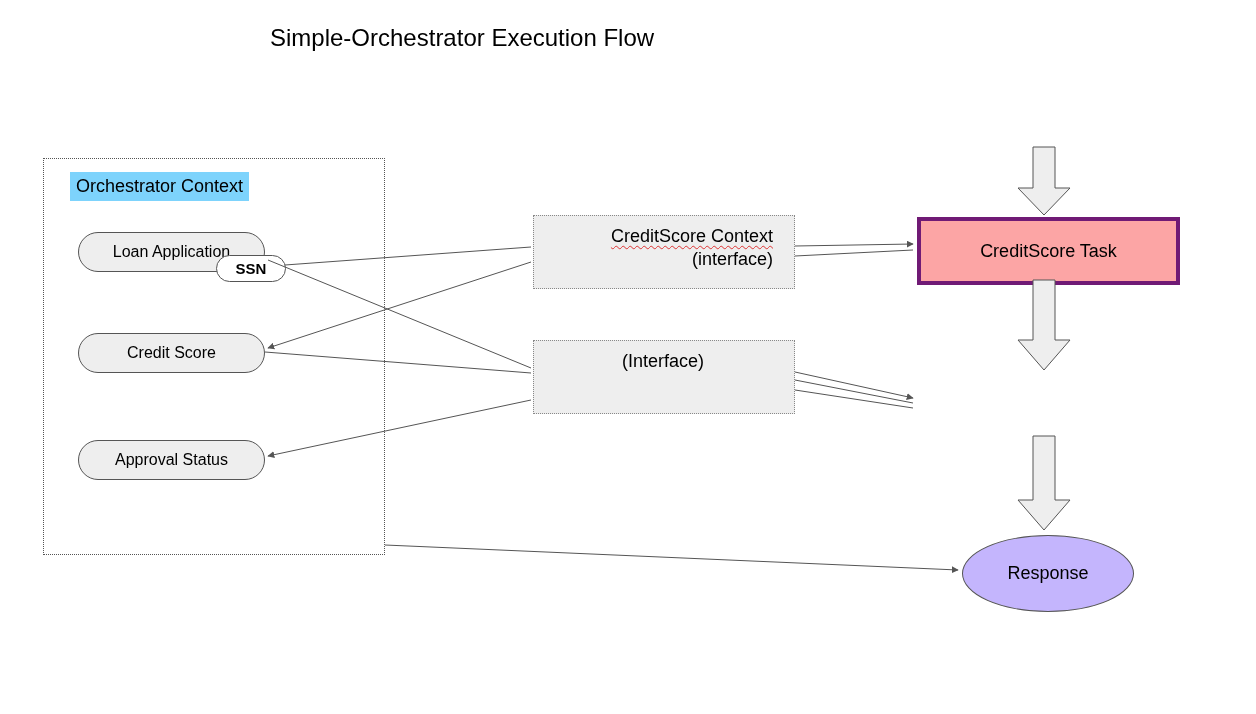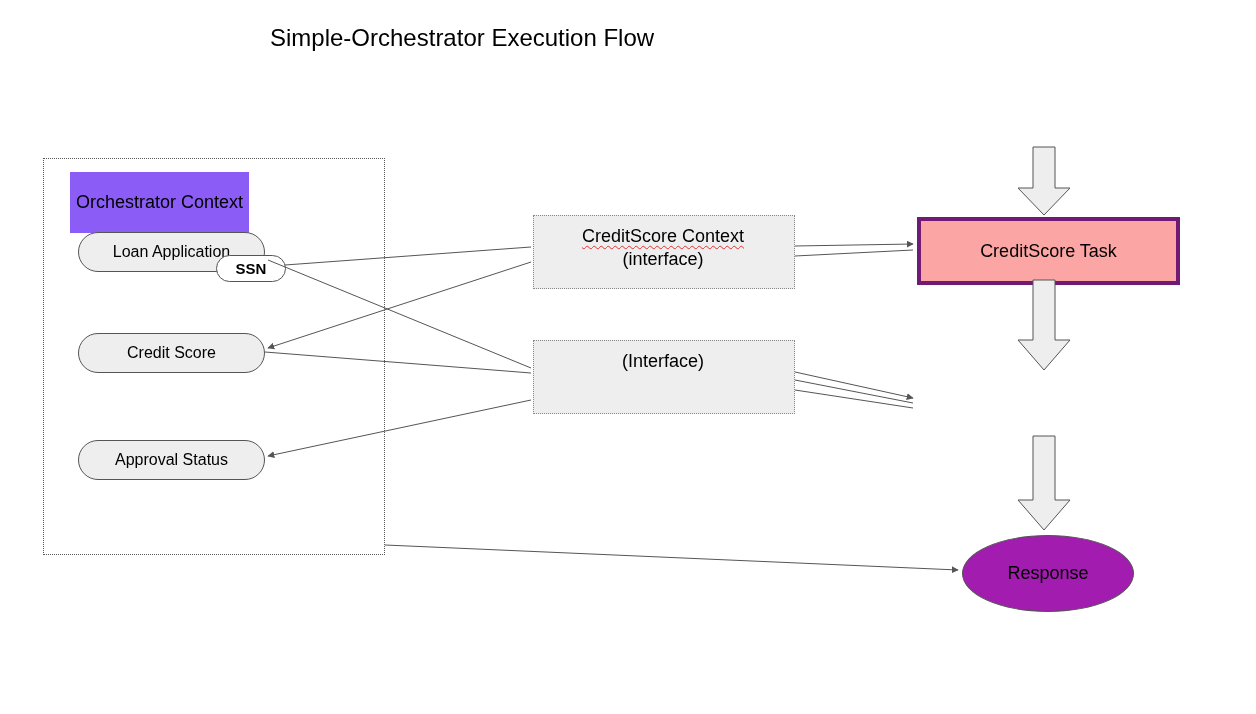--- a/index.html
+++ b/index.html
@@ -35,23 +35,23 @@
     position: absolute;
     border: 4px solid #701a75;
     background: #fca5a5;
     display: flex;
     align-items: center;
     justify-content: center;
     font-size: 18px;
   }
   .label-bg {
     position: absolute;
-    background: #8b5cf6;
+    background: #7dd3fc;
     font-size: 18px;
-    padding: 20px 6px;
+    padding: 4px 6px;
   }
   .pill {
     position: absolute;
     border: 1px solid #555;
     background: #eeeeee;
     border-radius: 999px;
     display: flex;
     align-items: center;
     justify-content: center;
     font-size: 16px;
@@ -63,21 +63,21 @@
     border-radius: 999px;
     display: flex;
     align-items: center;
     justify-content: center;
     font-size: 15px;
     font-weight: bold;
   }
   .ellipse {
     position: absolute;
     border: 1px solid #555;
-    background: #a21caf;
+    background: #c4b5fd;
     border-radius: 50%;
     display: flex;
     align-items: center;
     justify-content: center;
     font-size: 18px;
   }
   .ctx-label {
     position: absolute;
     text-align: center;
     font-size: 18px;
@@ -106,21 +106,21 @@
   <div class="label-bg" style="left:70px; top:172px;">Orchestrator Context</div>
 
   <div class="pill" style="left:78px; top:232px; width:185px; height:38px;">Loan Application</div>
   <div class="pill-small" style="left:216px; top:255px; width:68px; height:25px;">SSN</div>
 
   <div class="pill" style="left:78px; top:440px; width:185px; height:38px;">Approval Status</div>
 
   <div class="pill" style="left:78px; top:333px; width:185px; height:38px;">Credit Score</div>
 
   <div class="box-dotted-fill" style="left:533px; top:215px; width:260px; height:72px;"></div>
-  <div class="ctx-label" style="left:553px; top:225px; width:220px;">
+  <div class="ctx-label" style="left:553px; top:225px; width:220px;text-align:right;">
     <div><span class="squiggle">CreditScore Context</span></div>
     <div>(interface)</div>
   </div>
 
   <div class="box-dotted-fill" style="left:533px; top:340px; width:260px; height:72px;"></div>
   <div class="ctx-label" style="left:553px; top:350px; width:220px;">
     <div>(Interface)</div>
   </div>
 
   <div class="box-solid" style="left:917px; top:217px; width:255px; height:60px;">CreditScore Task</div>

